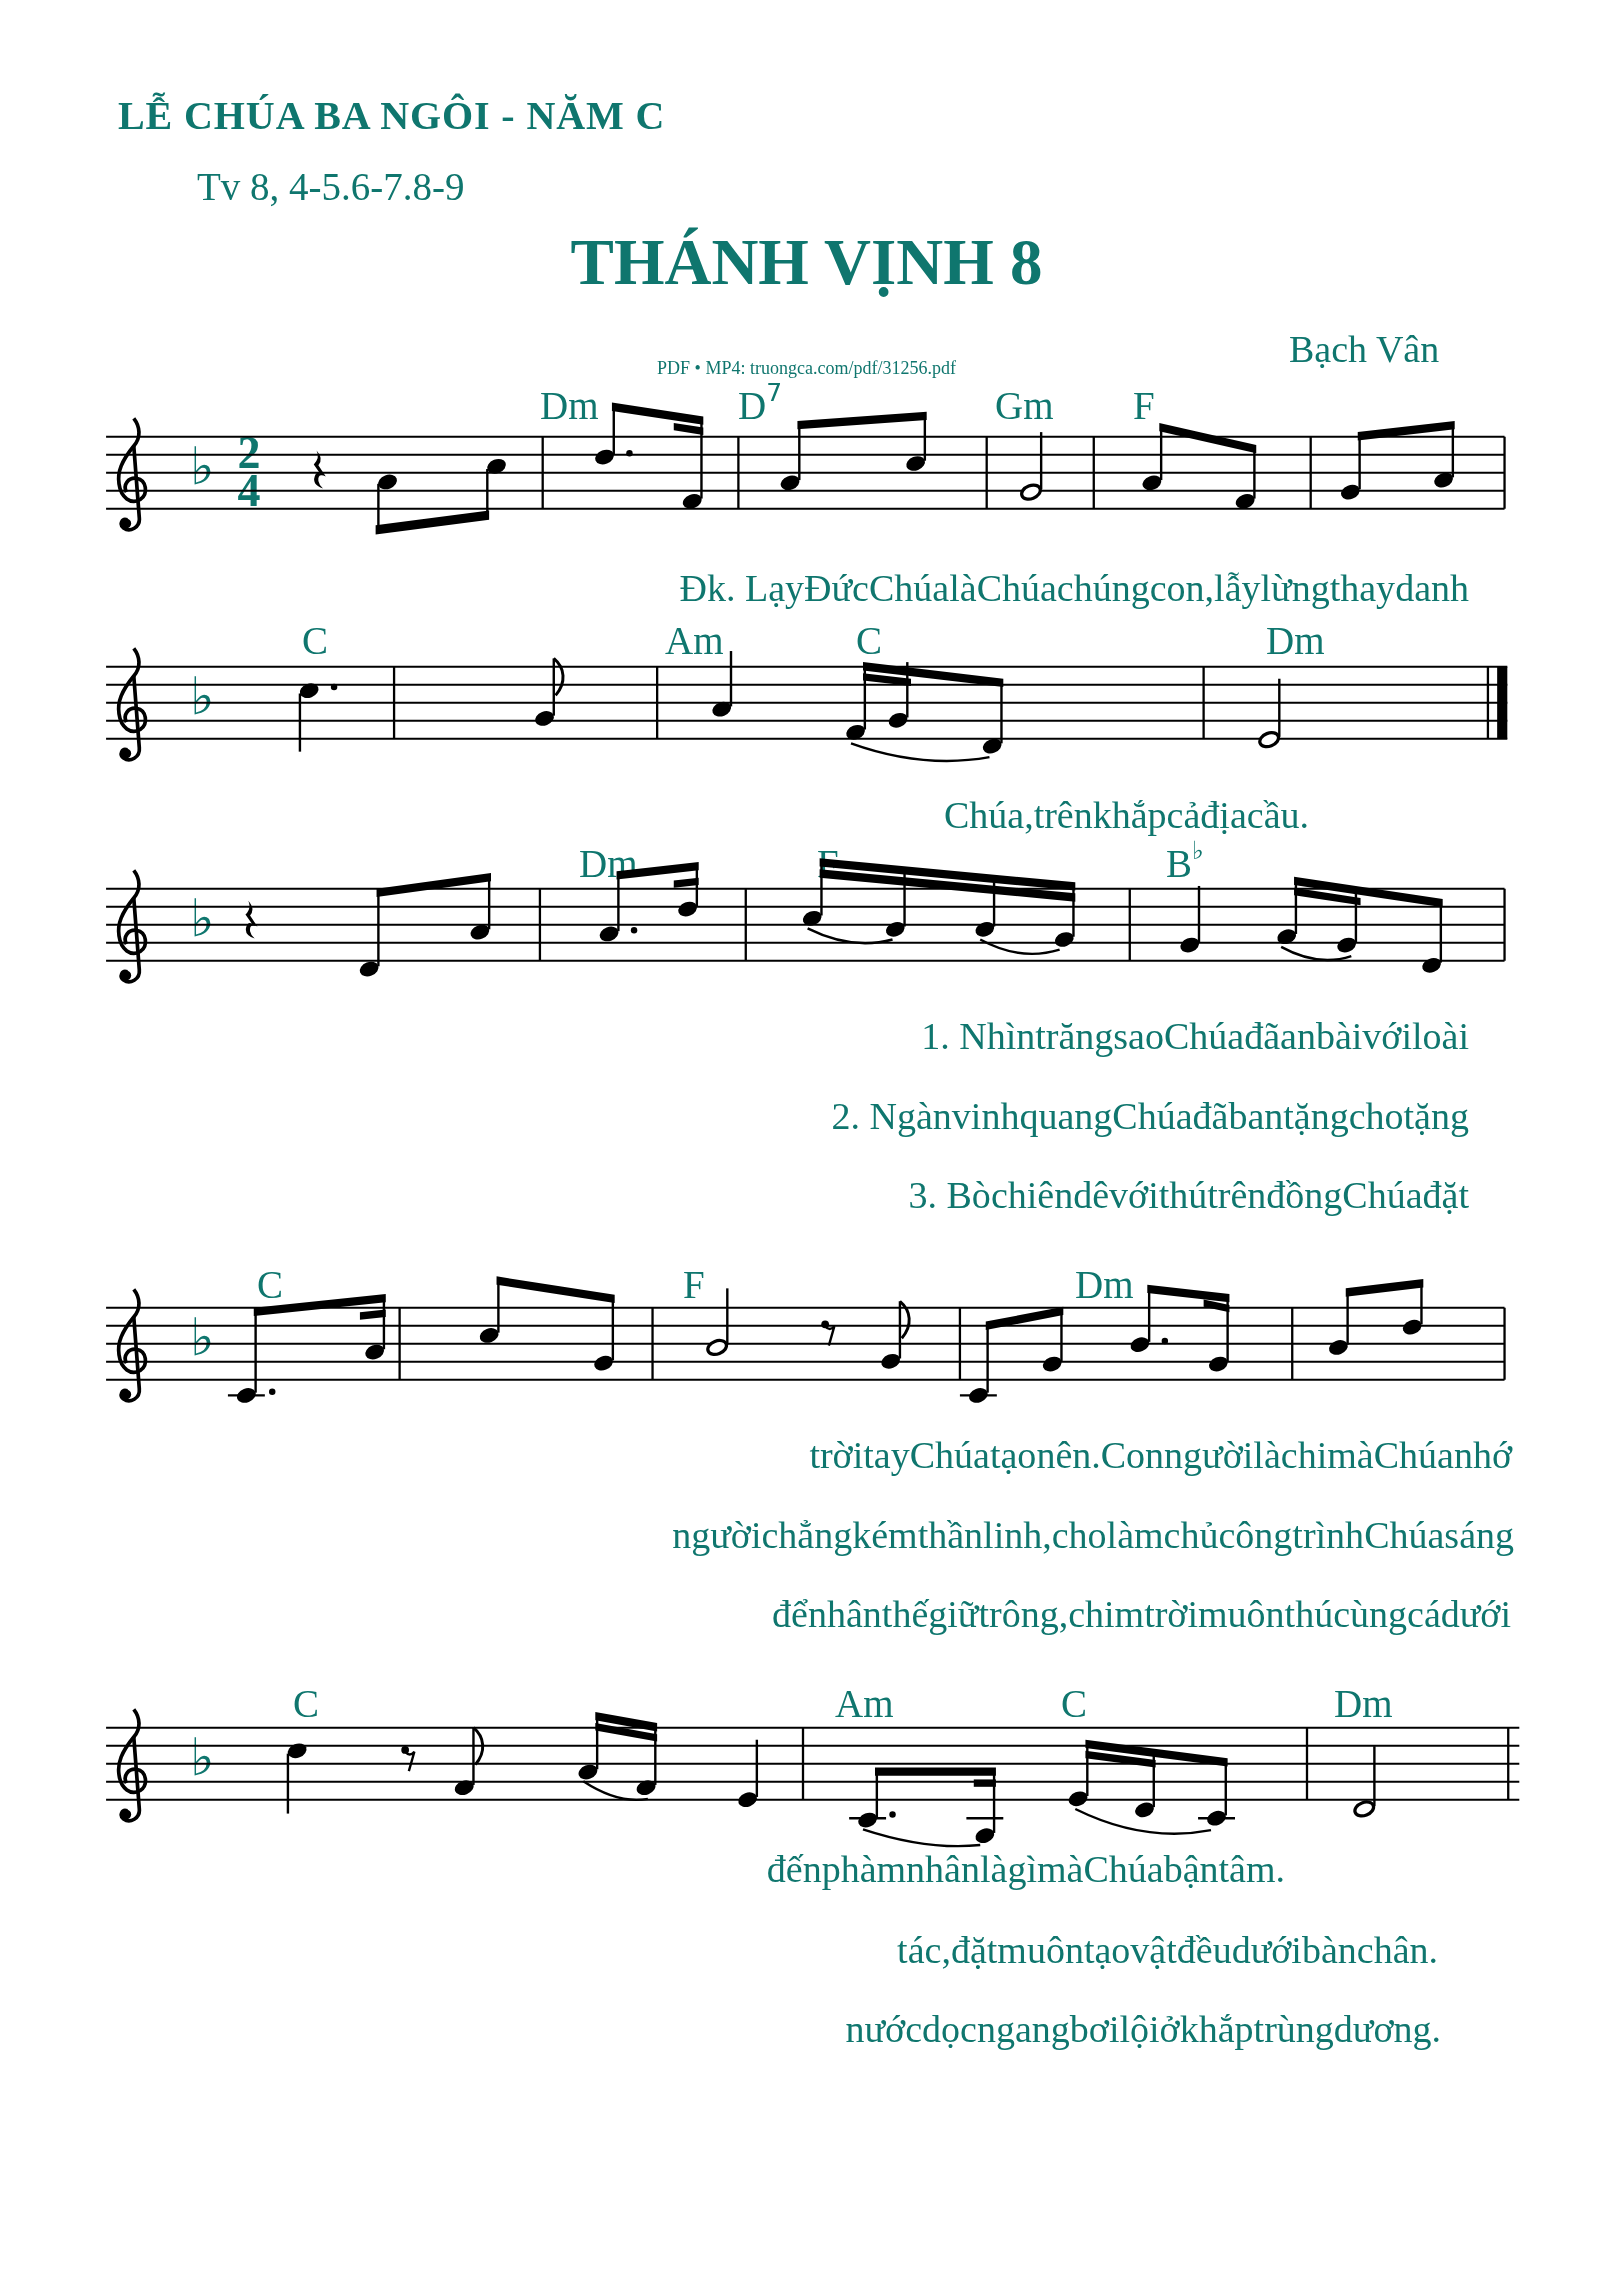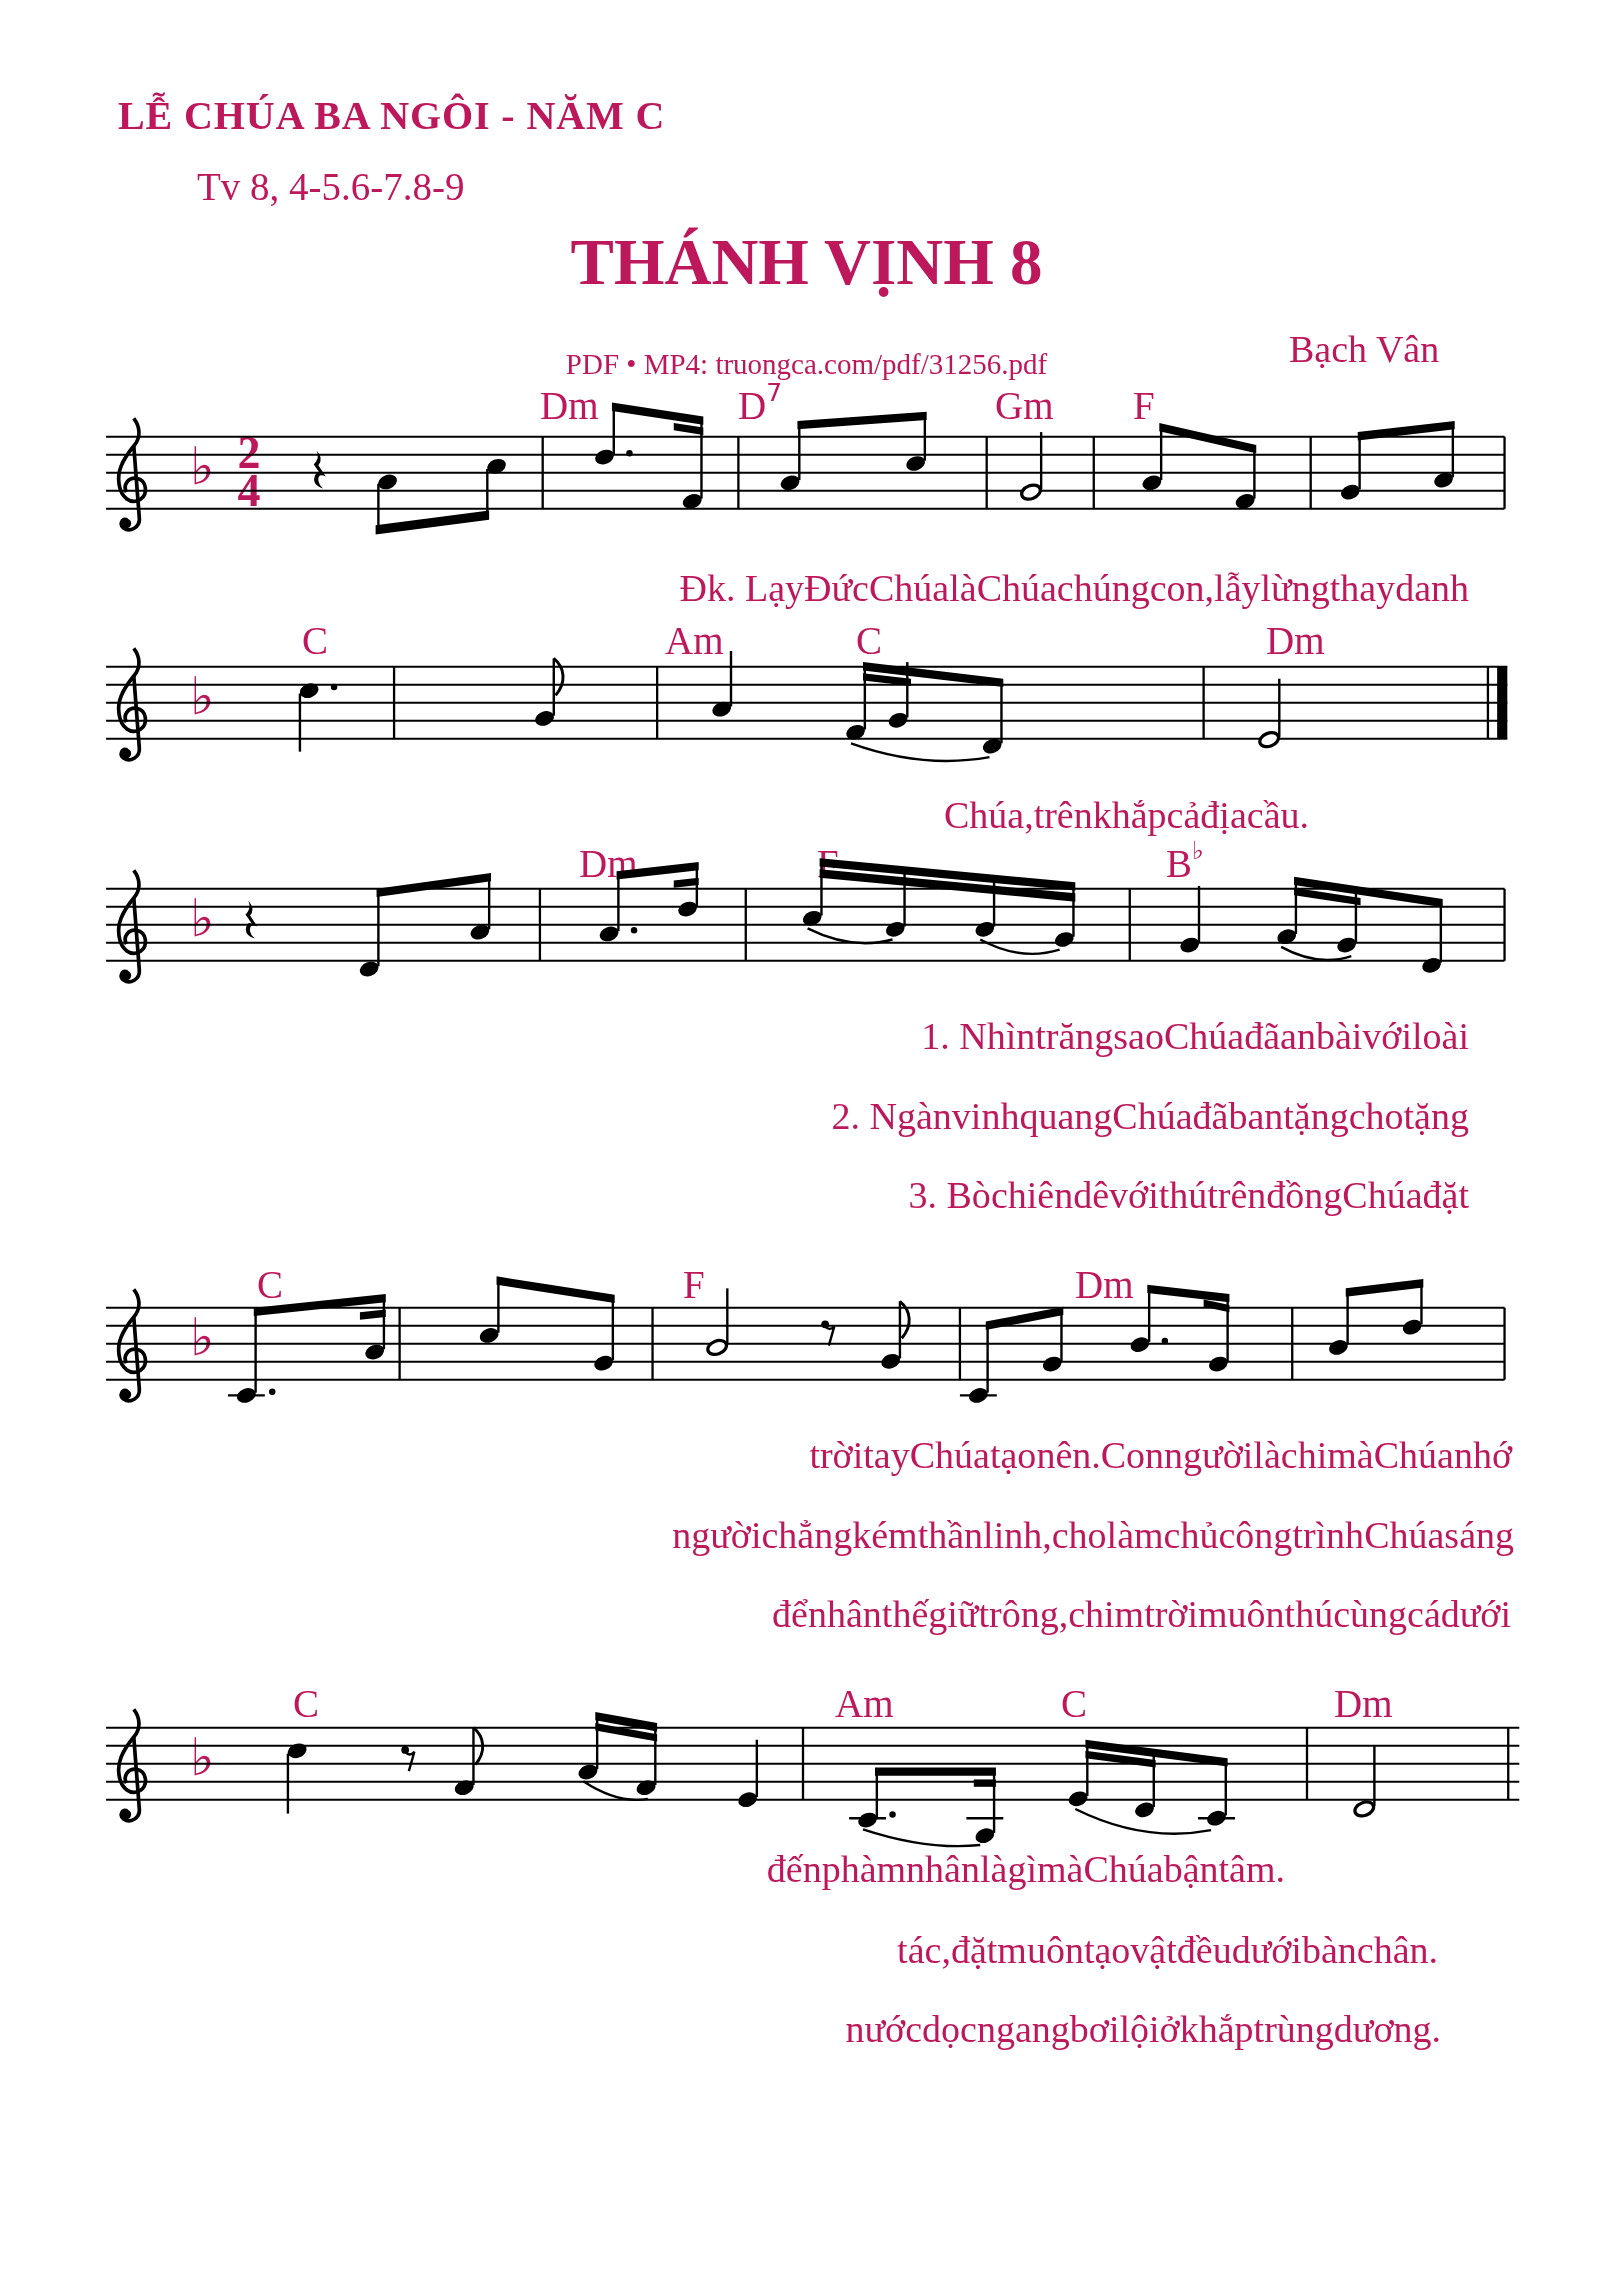--- a/index.html
+++ b/index.html
@@ -1,21 +1,21 @@
 <!DOCTYPE html>
 <html style="font-size:14.8px"><head>
 <meta charset="utf-8">
 <style>
   html,body{margin:0;padding:0;background:#888;}
-  .page{position:relative;width:1613px;height:2289px;background:#ffffff;font-family:"Liberation Serif",serif;color:#be185d;overflow:hidden;}
+  .page{position:relative;width:1613px;height:2289px;background:#ffffff;font-family:"Liberation Serif",serif;color:#0f766e;overflow:hidden;}
   .abs{position:absolute;white-space:nowrap;}
   .feast{left:118px;top:92px;font-size:40px;font-weight:bold;letter-spacing:0.9px;}
   .psalm{left:197px;top:164px;font-size:39px;text-align:right;}
   .title{left:50%;top:225px;transform:translateX(-50%);font-size:65px;font-weight:bold;letter-spacing:0px;}
-  .source{left:50%;top:348px;transform:translateX(-50%);font-size:29px;}
+  .source{left:50%;top:358px;transform:translateX(-50%);font-size:18px;}
   .author{left:1289px;top:327px;font-size:38px;}
   .chord{position:absolute;font-size:39px;font-family:"Liberation Serif",serif;}
   .chord sup{font-size:25px;position:relative;top:-3.7px;font-family:"DejaVu Sans","Liberation Serif",serif;}
   .keyflat{position:absolute;font-family:"DejaVu Sans",sans-serif;font-size:52px;line-height:1;}
   .tsig{position:absolute;left:228px;width:42px;text-align:center;font-weight:bold;font-size:46px;line-height:1;}
   .lyric{position:absolute;display:flex;justify-content:flex-end;font-size:38px;line-height:1.25;}
   .lyric span{white-space:nowrap;}
   .sys{position:absolute;left:83px;}
   .sl{stroke:#000;stroke-width:2;}
   .bar{stroke:#000;stroke-width:2.5;}

